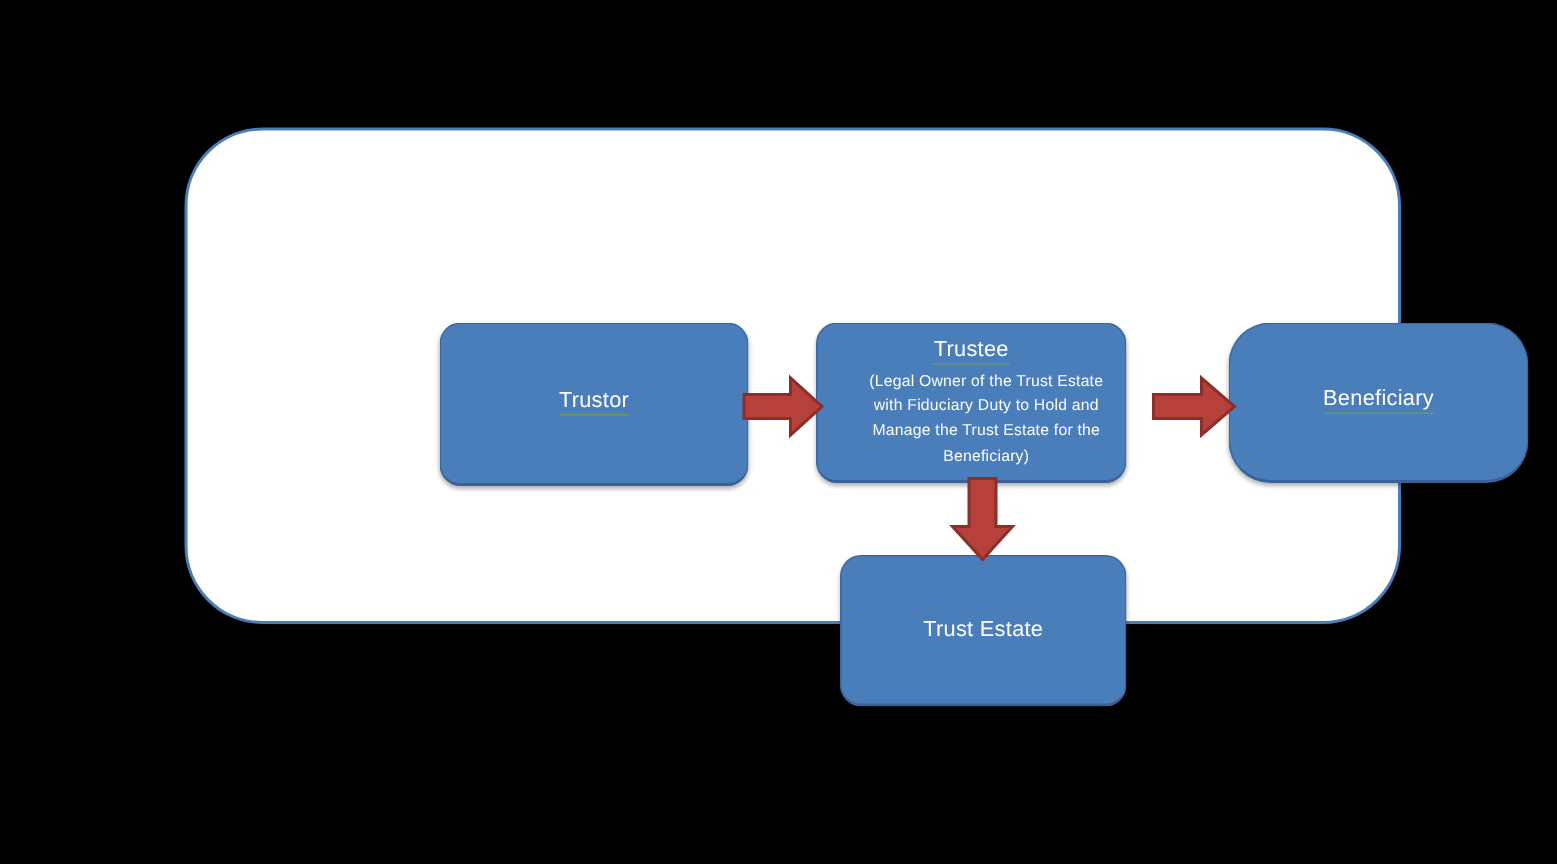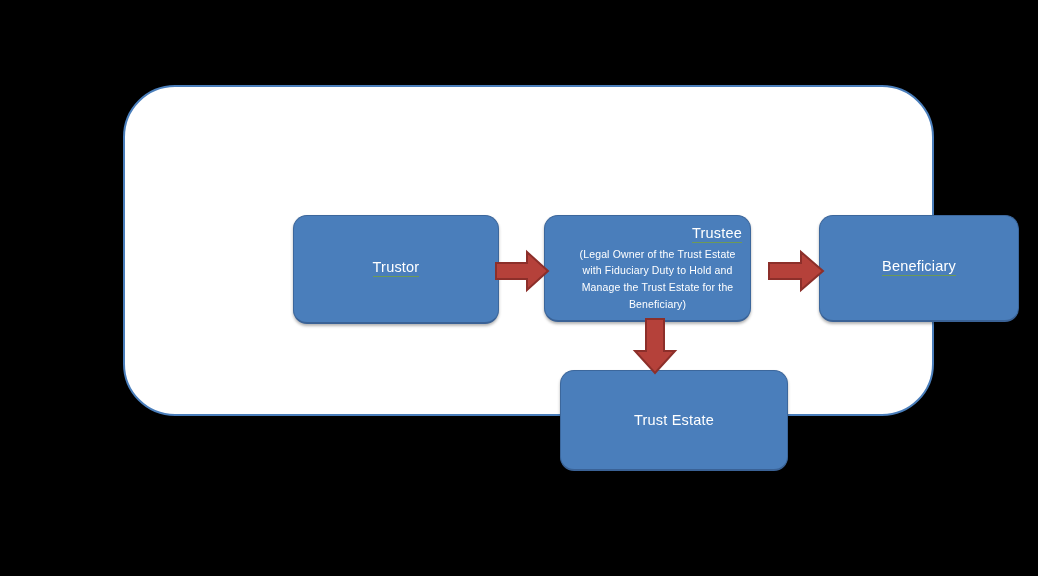--- a/index.html
+++ b/index.html
@@ -64,23 +64,23 @@
 
   .node-desc {
     font-size: 10.5px;
     line-height: 1.58;
     letter-spacing: 0.15px;
     max-width: 200px;
   }
 
   
   #node-trustor   { left: 168px; top: 128px; width: 206px; height: 109px; }
-  #node-trustee   { left: 419px; top: 128px; width: 207px; height: 107px; align-items: flex-end; }
-  #node-beneficiary { left: 694px; top: 128px; width: 200px; height: 107px; }
-  #node-trust-estate { left: 435px; top: 283px; width: 228px; height: 101px; }
+  #node-trustee   { left: 419px; top: 128px; width: 207px; height: 107px; }
+  #node-beneficiary { left: 694px; top: 128px; width: 200px; height: 107px; border-radius: 28px; }
+  #node-trust-estate { left: 435px; top: 283px; width: 191px; height: 101px; }
 
   #node-trustee .node-desc { max-width: 194px; margin-left: 20px; }
   #node-beneficiary .node-desc { max-width: 172px; }
 
   
   .arrow {
     position: absolute;
     overflow: visible;
   }
   .arrow-shape {

